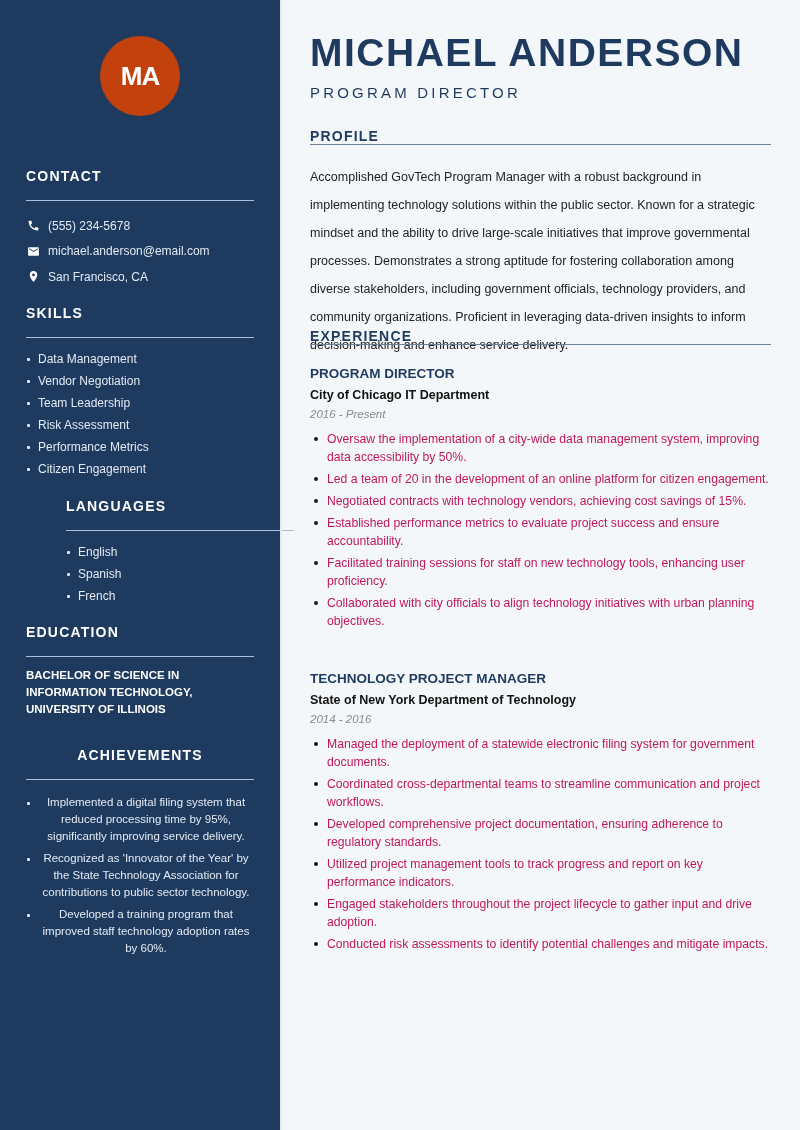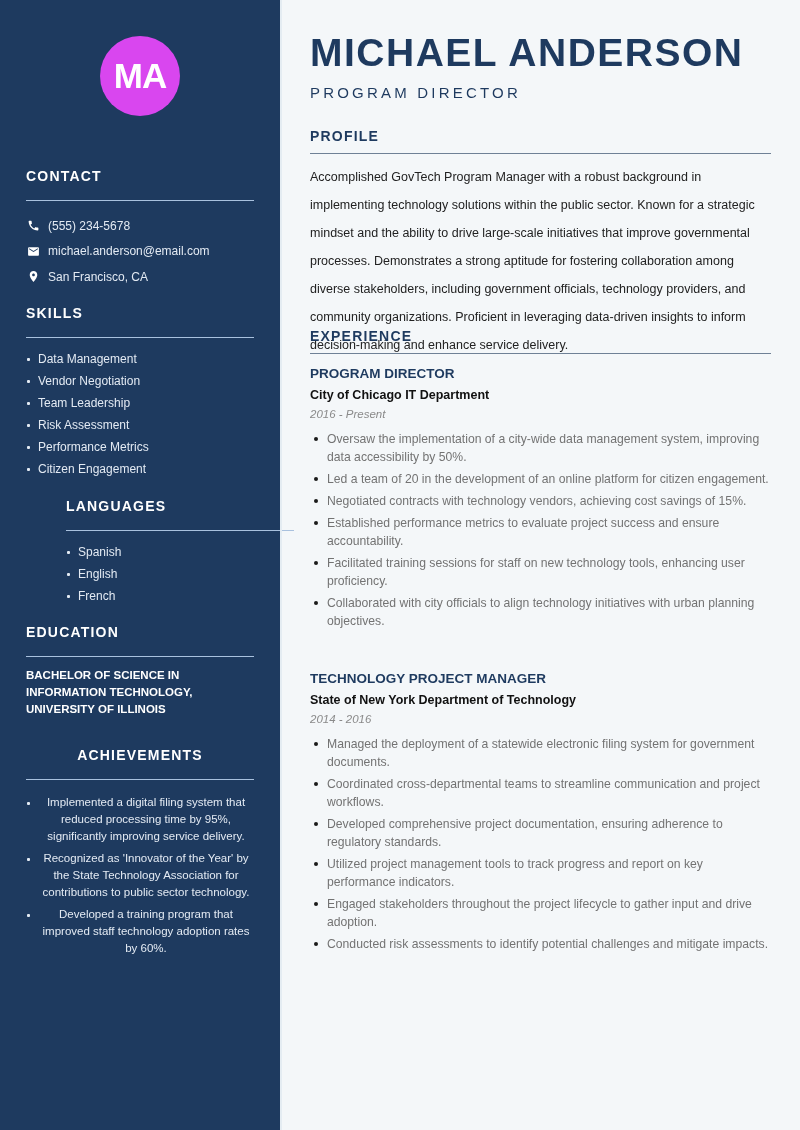--- a/index.html
+++ b/index.html
@@ -17,23 +17,23 @@
       color: #ffffff;
       padding: 0 26px;
     }
     .sidebar-edge {
       position: absolute; left: 280px; top: 0; width: 2px; height: 1130px;
       background: #e4ecf2;
     }
     .avatar {
       position: absolute; left: 100px; top: 36px;
       width: 80px; height: 80px; border-radius: 50%;
-      background: #d946ef;
+      background: #c2410c;
       display: flex; align-items: center; justify-content: center;
-      color: #ffffff; font-weight: bold; font-size: 35px;
+      color: #ffffff; font-weight: bold; font-size: 26px;
       letter-spacing: -1px;
     }
     .side-section { position: absolute; left: 26px; width: 228px; }
     .side-title {
       font-size: 14px; font-weight: bold; letter-spacing: 1.2px;
       color: #ffffff; padding-bottom: 16px;
       border-bottom: 1.5px solid #a9c1de;
     }
     .contact-list { list-style: none; margin-top: 12px; text-align: center; }
     .contact-item {
@@ -75,35 +75,35 @@
       font-size: 39px; font-weight: bold; letter-spacing: 1.5px;
       color: #1e3a5f; white-space: nowrap;
     }
     .role {
       position: absolute; top: 84px; left: 0;
       font-size: 15px; letter-spacing: 3.2px; color: #1e3a5f;
     }
     .main-title {
       position: absolute; left: 0; width: 461px;
       font-size: 14px; font-weight: bold; letter-spacing: 1.2px;
-      color: #1e3a5f; padding-bottom: 9px;
+      color: #1e3a5f; 
       border-bottom: 1.5px solid #6f8196;
     }
     .profile-text {
       position: absolute; top: 163px; left: 0; width: 461px;
       font-size: 12.5px; line-height: 28px; color: #222222;
     }
     .job { position: absolute; left: 0; width: 461px; }
     .job-title { font-size: 13.5px; font-weight: bold; color: #1e3a5f; }
     .job-company { margin-top: 7px; font-size: 12.5px; font-weight: bold; color: #111111; }
     .job-dates { margin-top: 6px; font-size: 11.5px; font-style: italic; color: #8a8a8a; }
     .job-list { list-style: none; margin-top: 10px; }
     .job-list li {
       position: relative; padding-left: 17px;
-      font-size: 12.2px; line-height: 18px; color: #737373;
+      font-size: 12.2px; line-height: 18px; color: #be185d;
       margin-bottom: 4px;
     }
     .job-list li::before {
       content: ""; position: absolute; left: 4px; top: 7px;
       width: 4px; height: 4px; background: #1a1a1a; border-radius: 50%;
     }
   </style>
 </head>
 <body>
 
@@ -150,22 +150,22 @@
       <li>Team Leadership</li>
       <li>Risk Assessment</li>
       <li>Performance Metrics</li>
       <li>Citizen Engagement</li>
     </ul>
   </section>
 
   <section class="side-section" style="top:498px;margin-left:40px;">
     <h2 class="side-title">LANGUAGES</h2>
     <ul class="bullet-list">
+      <li>English</li>
       <li>Spanish</li>
-      <li>English</li>
       <li>French</li>
     </ul>
   </section>
 
   <section class="side-section" style="top:624px;">
     <h2 class="side-title">EDUCATION</h2>
     <div class="edu-text">
       <div>BACHELOR OF SCIENCE IN</div>
       <div>INFORMATION TECHNOLOGY,</div>
       <div>UNIVERSITY OF ILLINOIS</div>

